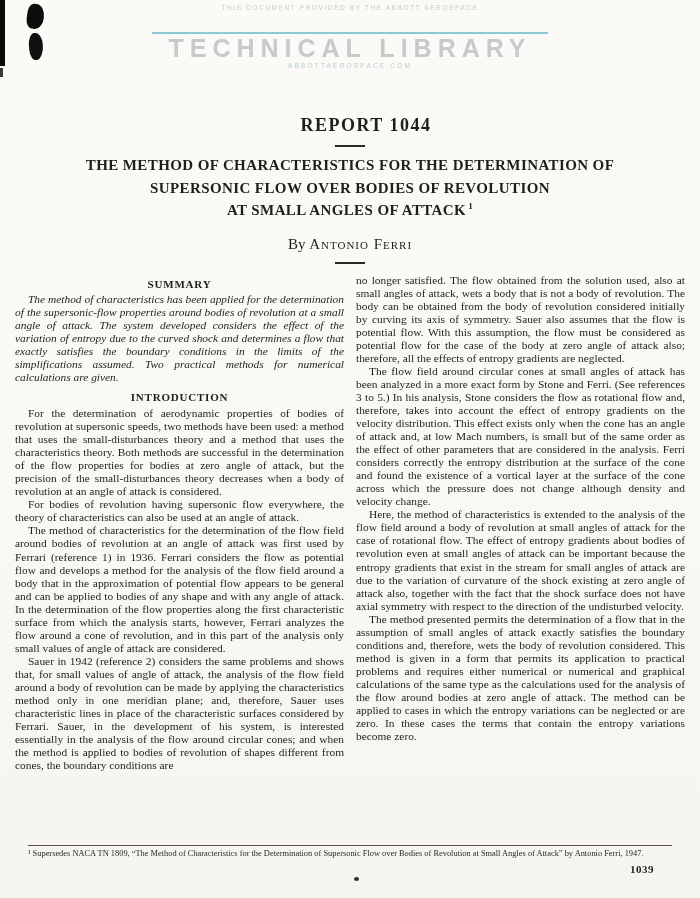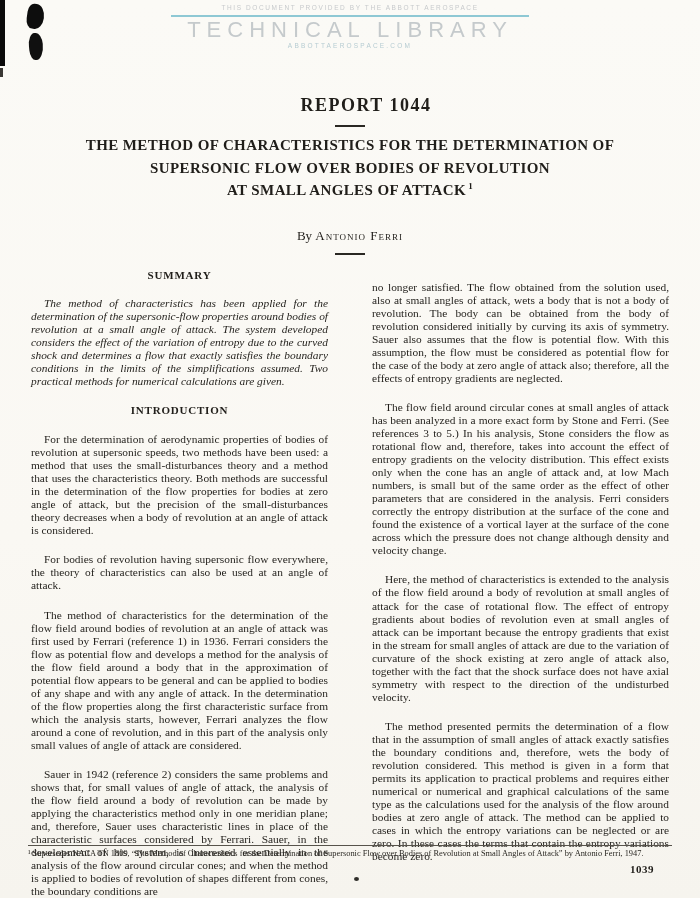--- a/index.html
+++ b/index.html
@@ -15,53 +15,53 @@
     position:absolute; inset:0;
     background:linear-gradient(180deg,#fbfaf6 0%,#faf8f3 60%,#f6f4ee 100%);
   }
   
   .wm { text-align:center; padding-top:5px; line-height:1; }
   .wm-provided {
     font-family:"Liberation Sans",sans-serif;
     font-size:6.5px; letter-spacing:1.6px; color:#c7cacc;
   }
   .wm-lib {
-    display:inline-block; margin-top:3px;
+    display:inline-block; margin-top:20px;
     font-family:"Liberation Sans",sans-serif;
-    font-size:22px; font-weight:normal; letter-spacing:6px;
+    font-size:25px; font-weight:bold; letter-spacing:6px;
     color:#c5cacc;
     border-top:2px solid #8ec8d4;
     padding:2px 16px 0 16px;
   }
   .wm-site {
     font-family:"Liberation Sans",sans-serif;
     font-size:6.5px; letter-spacing:2.2px; color:#b6ccd2; margin-top:2px;
   }
   
   .report-number {
     text-align:center; margin-top:46px;
     font-size:18px; font-weight:bold; letter-spacing:1.5px;padding-left:32px;
   }
   .short-rule { width:30px; height:2px; background:#2a2823; margin:9px auto 7px auto; }
   .title {
     text-align:center; font-weight:bold;
     font-size:15px; line-height:1.5; letter-spacing:0.4px;
   }
   .title sup { font-size:9px; margin-left:2px; }
-  .byline { text-align:center; font-size:13px; margin-top:26px; }
+  .byline { text-align:center; font-size:15px; margin-top:14px; }
   .byline .author { font-variant:small-caps; letter-spacing:1px; }
   
   .columns { display:flex; gap:12px; padding:0 15px; margin-top:10px; }
   .col { flex:1; font-size:11.4px; line-height:1.145; text-align:justify; }
   .col h3 {
     text-align:center; font-size:11px; font-weight:bold;
     letter-spacing:0.8px; margin:4px 0 3px 0;
   }
   .col h3.intro-h { margin-top:7px; }
-  .col p { margin:16px; text-indent:13px; }
+  .col p { margin:0; text-indent:13px; }
   .col p.flush { text-indent:0; }
   .summary-p { font-style:italic; }
   
   .footer { position:absolute; left:0; right:0; top:845px; }
   .foot-rule { border-top:1px solid #57534b; margin:0 28px 2px 28px; }
   .footnote { font-size:8.4px; padding:1px 28px 0 28px; margin:0; color:#2a2823; }
   .page-number {
     text-align:right; padding:5px 46px 0 0;
     font-size:11px; font-weight:bold; letter-spacing:0.5px;margin-left:12px;
   }

